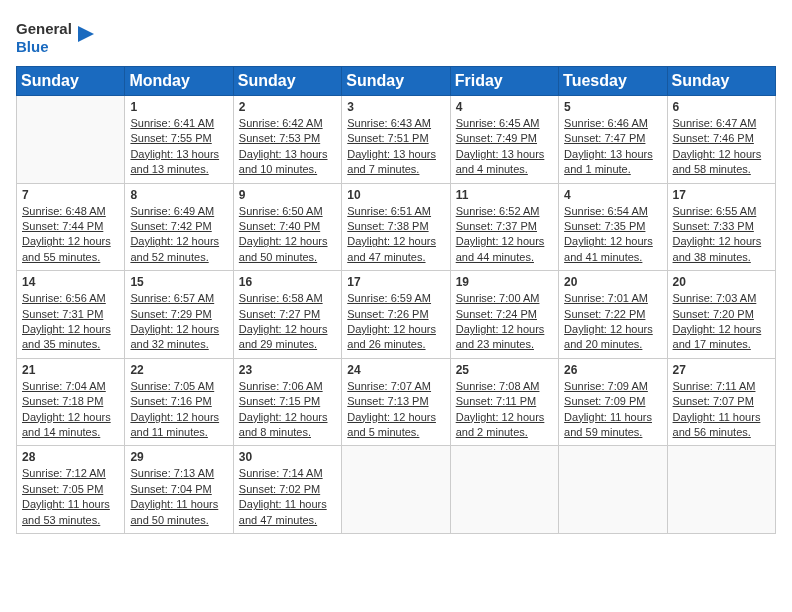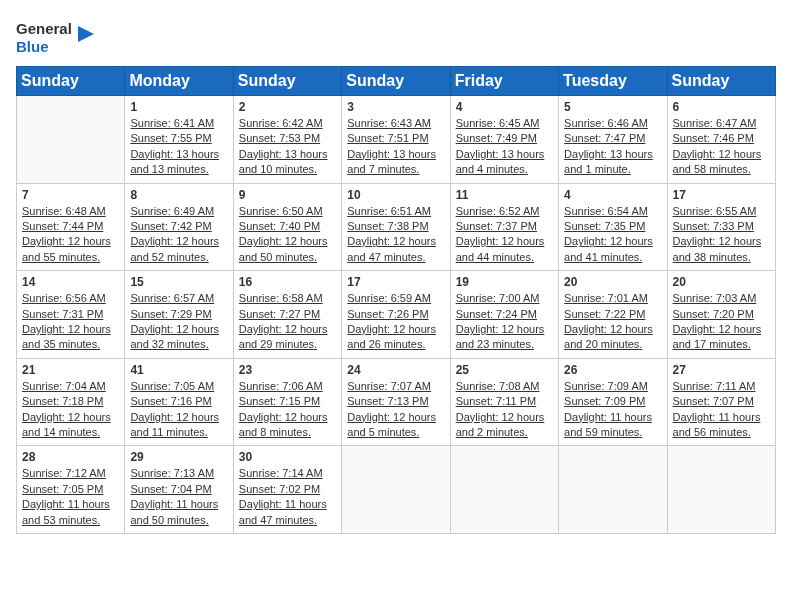--- a/index.html
+++ b/index.html
@@ -199,21 +199,21 @@
             <span class="day-num">20</span>
             <div class="cell-text">Sunrise: 7:03 AM<br>Sunset: 7:20 PM<br>Daylight: 12 hours and 17 minutes.</div>
           </td>
         </tr>
         <tr>
           <td>
             <span class="day-num">21</span>
             <div class="cell-text">Sunrise: 7:04 AM<br>Sunset: 7:18 PM<br>Daylight: 12 hours and 14 minutes.</div>
           </td>
           <td>
-            <span class="day-num">41</span>
+            <span class="day-num">22</span>
             <div class="cell-text">Sunrise: 7:05 AM<br>Sunset: 7:16 PM<br>Daylight: 12 hours and 11 minutes.</div>
           </td>
           <td>
             <span class="day-num">23</span>
             <div class="cell-text">Sunrise: 7:06 AM<br>Sunset: 7:15 PM<br>Daylight: 12 hours and 8 minutes.</div>
           </td>
           <td>
             <span class="day-num">24</span>
             <div class="cell-text">Sunrise: 7:07 AM<br>Sunset: 7:13 PM<br>Daylight: 12 hours and 5 minutes.</div>
           </td>

